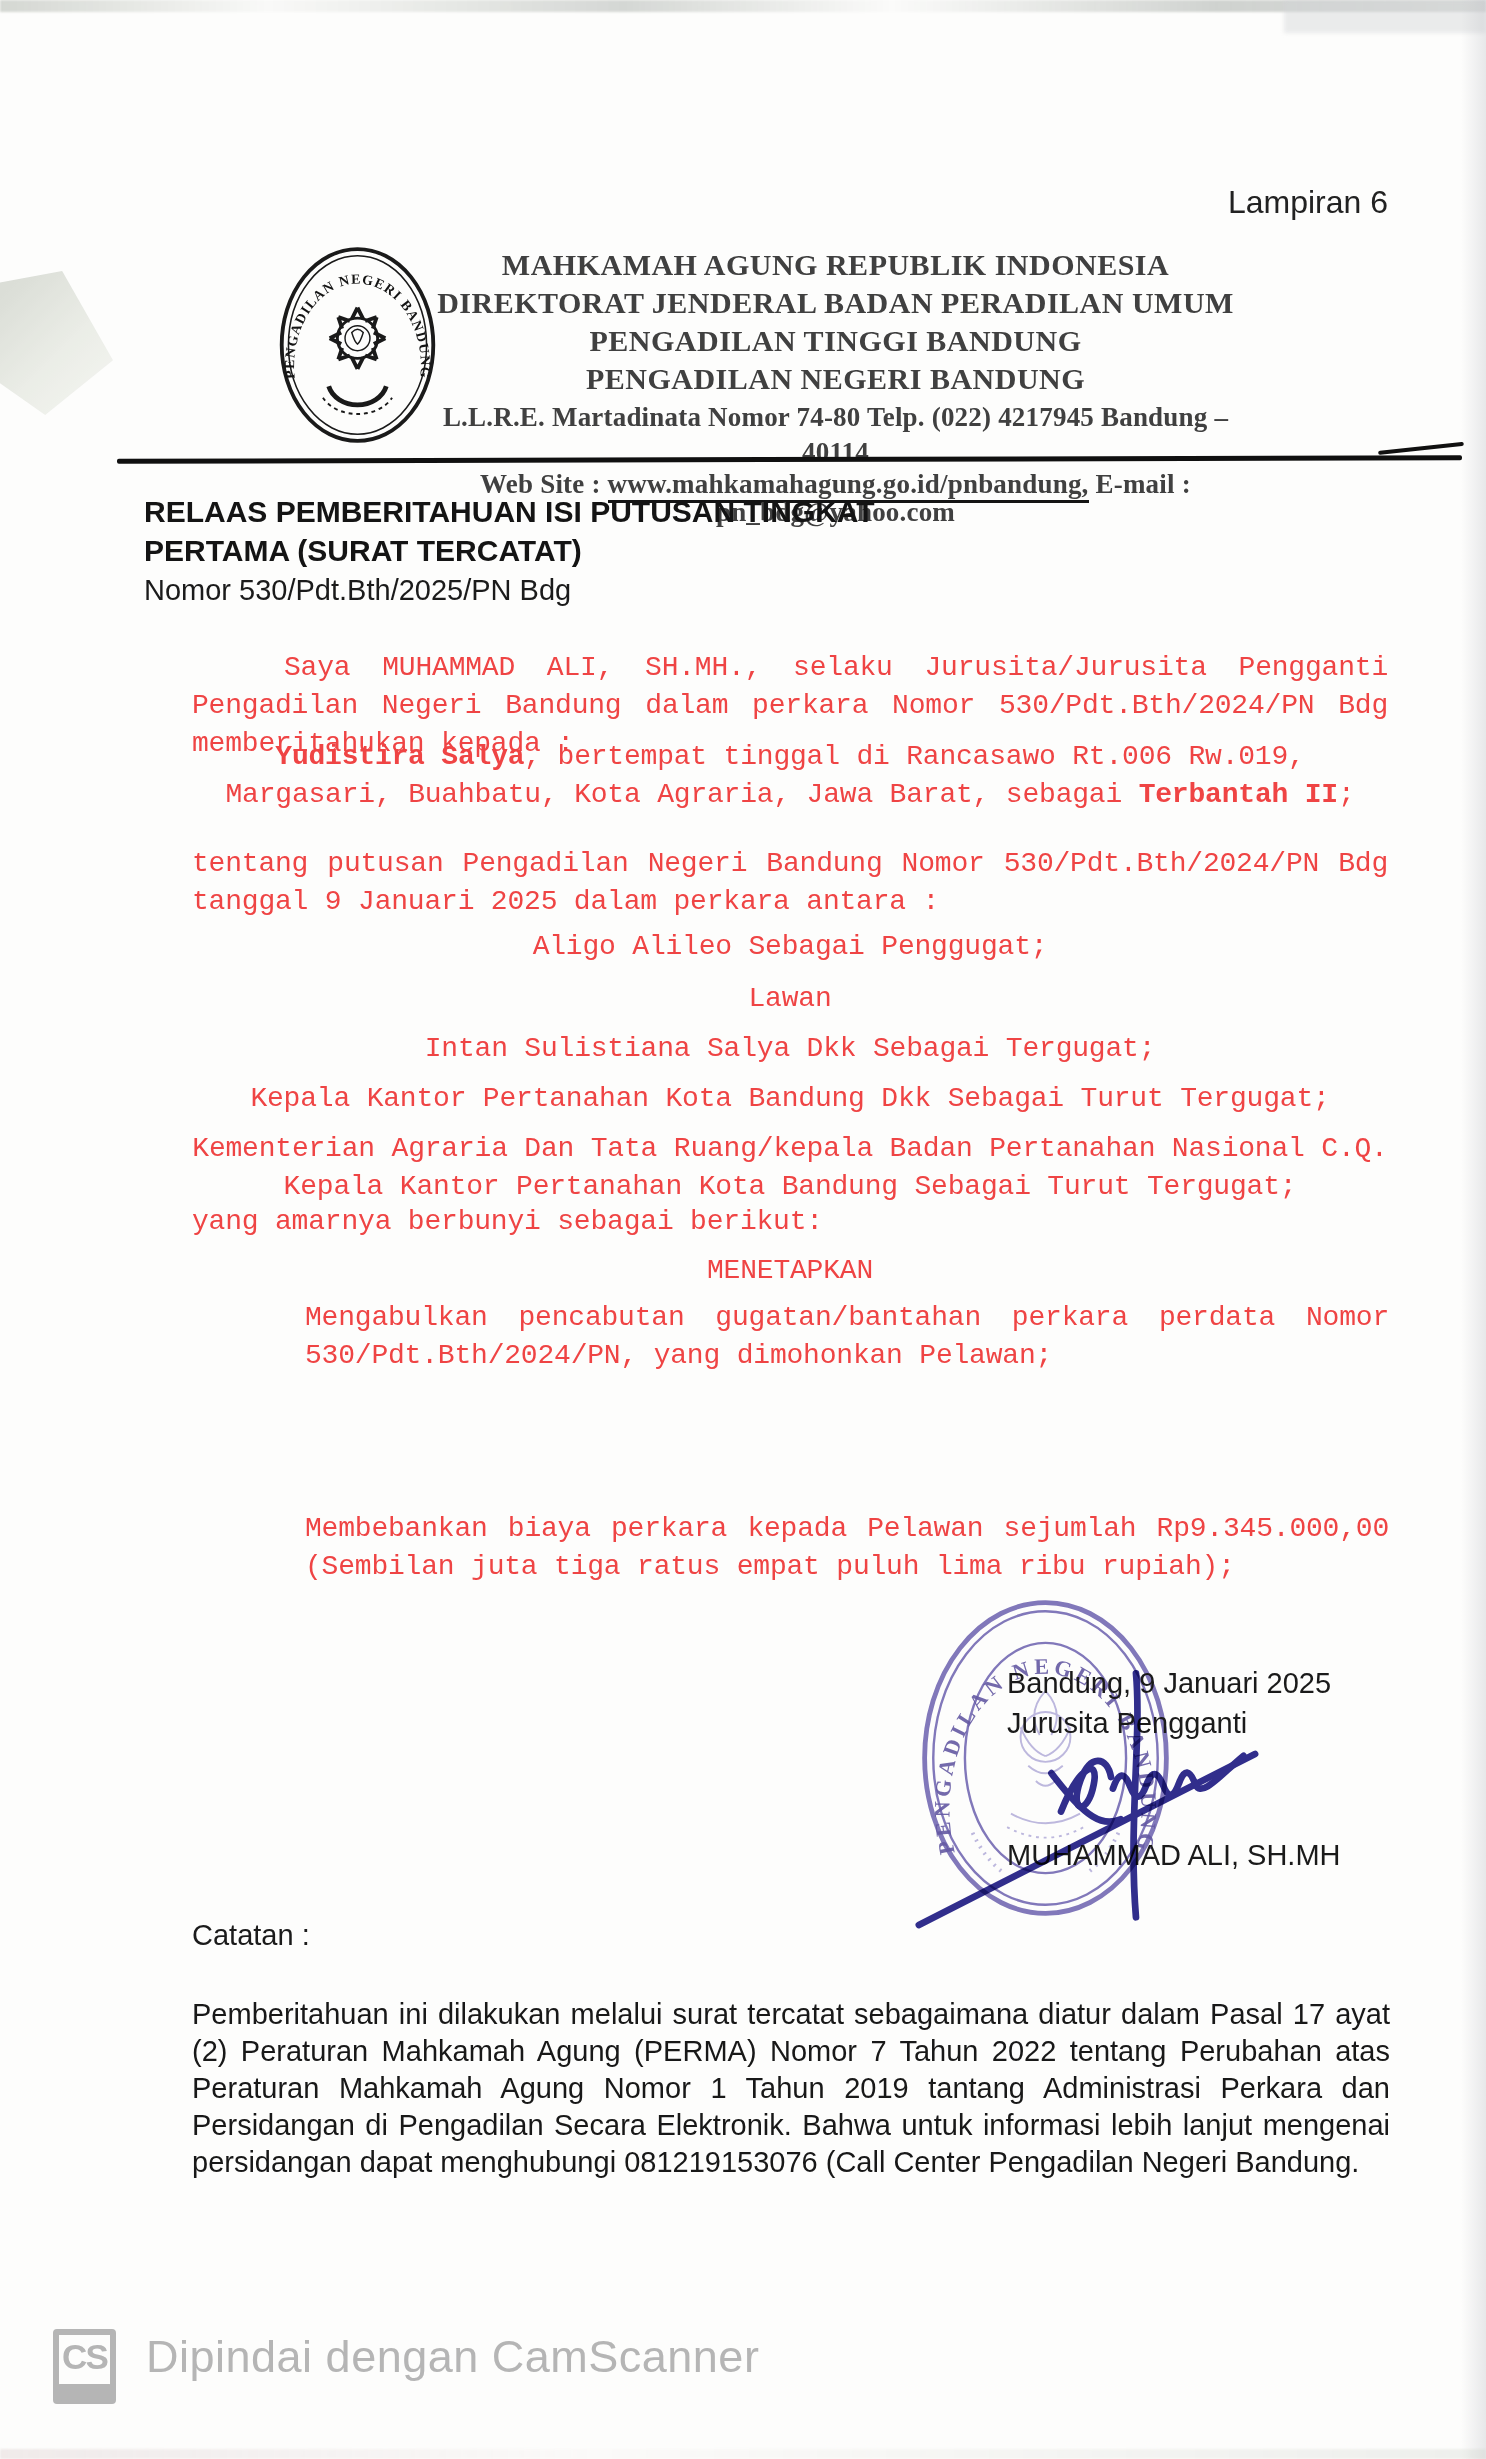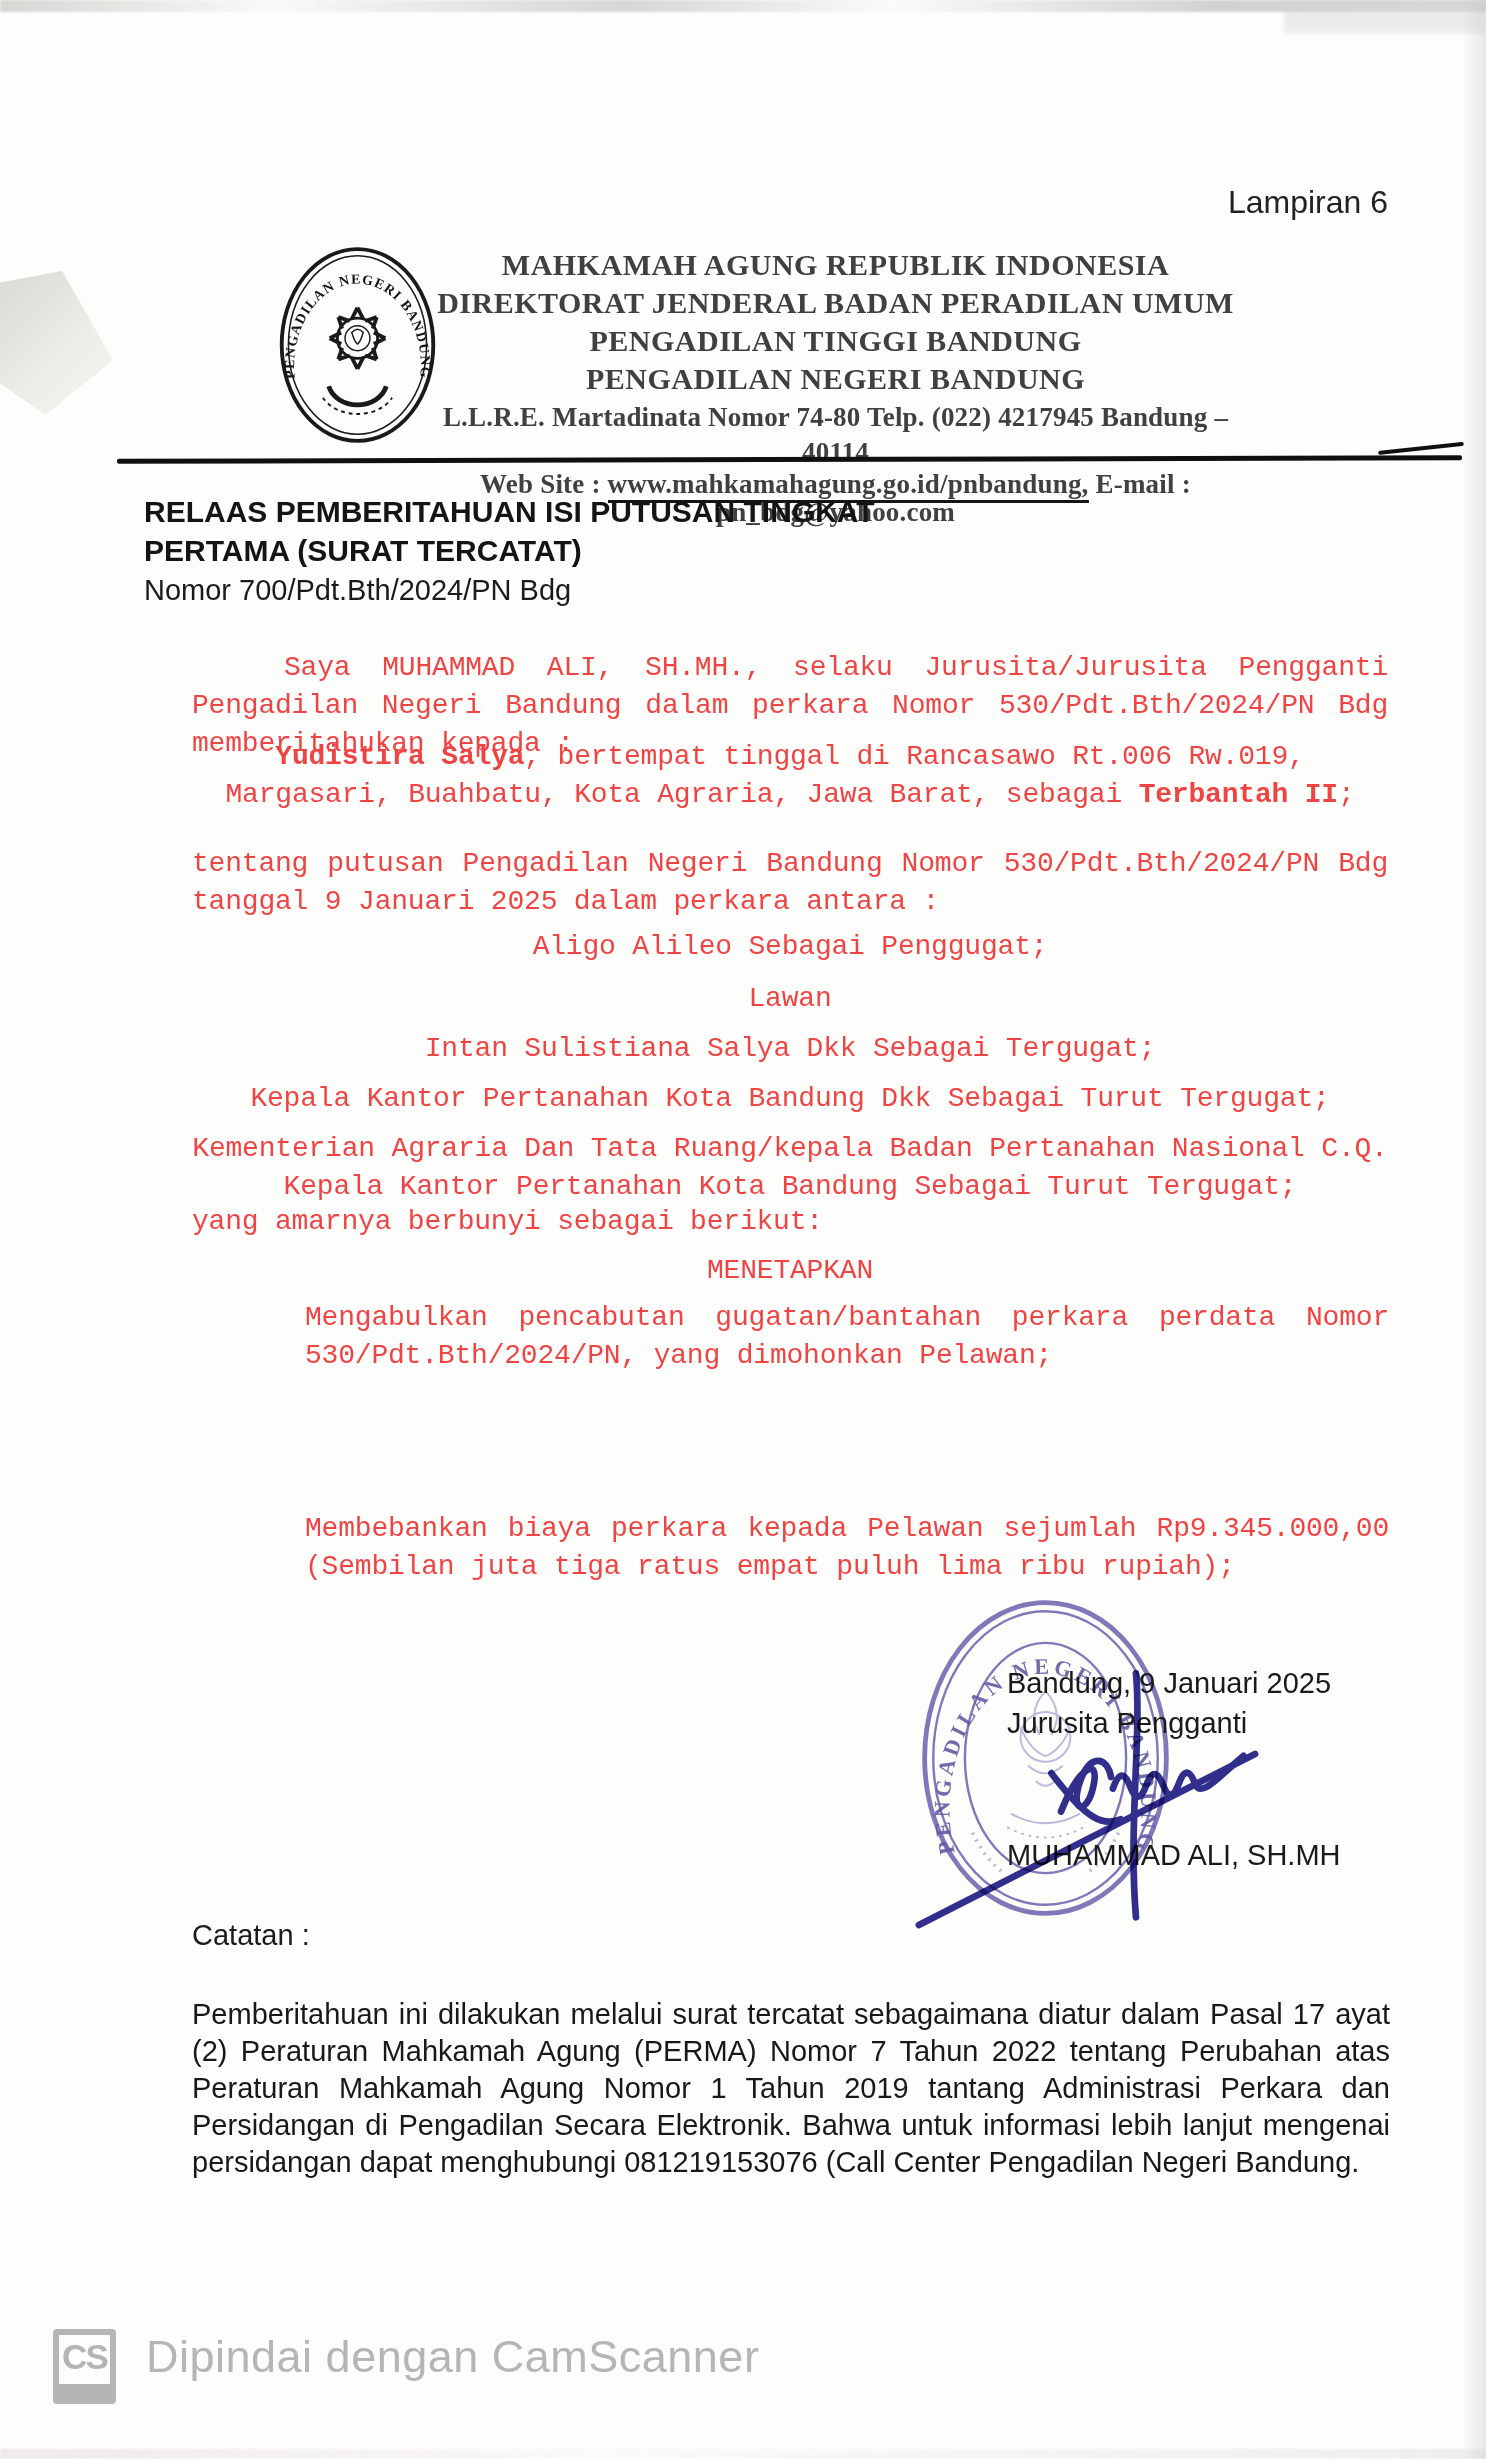--- a/index.html
+++ b/index.html
@@ -110,21 +110,21 @@
     <div class="l">PENGADILAN TINGGI BANDUNG</div>
     <div class="l">PENGADILAN NEGERI BANDUNG</div>
     <div class="addr">L.L.R.E. Martadinata Nomor 74-80 Telp. (022) 4217945 Bandung – 40114</div>
     <div class="web"><span>Web Site : </span><span class="u">www.mahkamahagung.go.id/pnbandung,</span><span> E-mail : </span><span>pn_bdg@yahoo.com</span></div>
   </div>
   <div class="rule"></div>
 
   <div class="title">
     <div class="t">RELAAS PEMBERITAHUAN ISI PUTUSAN TINGKAT</div>
     <div class="t">PERTAMA (SURAT TERCATAT)</div>
-    <div class="n">Nomor 700/Pdt.Bth/2024/PN Bdg</div>
+    <div class="n">Nomor 530/Pdt.Bth/2025/PN Bdg</div>
   </div>
 
   <div class="blk w just p1" style="top:649px">Saya MUHAMMAD ALI, SH.MH., selaku Jurusita/Jurusita Pengganti Pengadilan Negeri Bandung dalam perkara  Nomor 530/Pdt.Bth/2024/PN Bdg memberitahukan kepada :</div>
 
   <div class="blk w ctr" style="top:738px"><span class="b">Yudistira Salya</span><span>, bertempat tinggal di Rancasawo Rt.006 Rw.019, Margasari, Buahbatu, Kota Agraria, Jawa Barat, sebagai </span> <span class="b">Terbantah II</span><span>;</span></div>
 
   <div class="blk w just" style="top:845px">tentang putusan Pengadilan Negeri Bandung Nomor 530/Pdt.Bth/2024/PN Bdg tanggal 9 Januari 2025  dalam perkara antara :</div>
 
   <div class="blk w ctr" style="top:928px">Aligo Alileo Sebagai  Penggugat;</div>
   <div class="blk w ctr" style="top:980px">Lawan</div>

